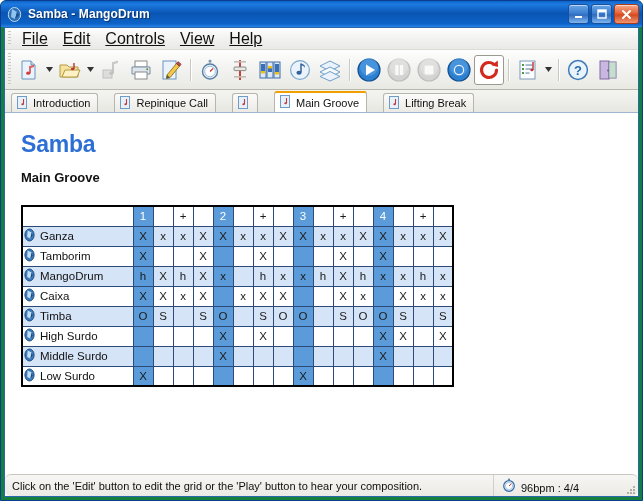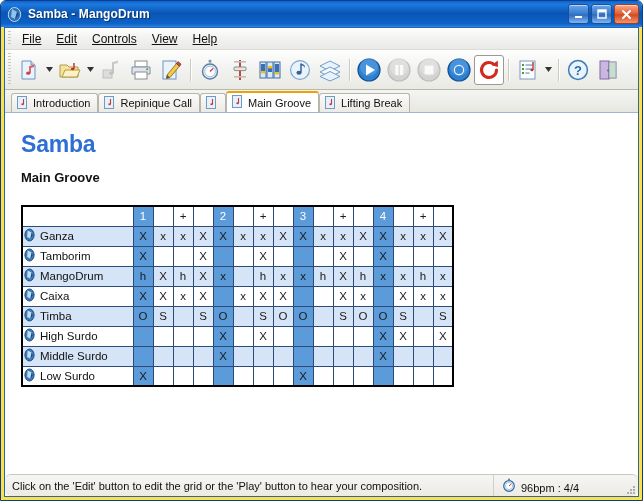--- a/index.html
+++ b/index.html
@@ -2,21 +2,21 @@
 <html><head>
 <meta charset="utf-8">
 <style>
   html,body{margin:0;padding:0;background:#fff;}
   body{width:643px;height:501px;overflow:hidden;font-family:"Liberation Sans",sans-serif;-webkit-font-smoothing:none;}
 
   
   .window{
     position:absolute;left:0;top:0;width:643px;height:501px;
     box-sizing:border-box;
-    background:#fde047;
+    background:#15803d;
     border:1px solid #0a3d8f;
     border-radius:6px 6px 0 0;
     display:flex;flex-direction:column;
   }
   
   .titlebar{
     height:26px;flex:0 0 26px;position:relative;
     background:linear-gradient(180deg,#0d63c8 0%,#1d7ae0 12%,#0a55b4 48%,#0d63c8 88%,#2a84e8 100%);
     border-radius:5px 5px 0 0;
     display:flex;align-items:center;
@@ -49,21 +49,21 @@
 
   
   .menubar{
     height:21px;flex:0 0 21px;display:flex;align-items:center;
     background:linear-gradient(180deg,#fdfdfd 0%,#f1f1f0 55%,#e9e9e6 100%);
     border-bottom:1px solid #dcdcd6;
     padding-left:10px;position:relative;
   }
   .grip{position:absolute;left:3px;top:3px;bottom:3px;width:3px;
     background:repeating-linear-gradient(180deg,#c9c9c2 0 1px,transparent 1px 3px);}
-  .menu-item{font-size:12px;color:#111;padding:2px 8px 2px 7px;cursor:default;}
+  .menu-item{font-size:16px;color:#111;padding:2px 8px 2px 7px;cursor:default;}
   .menu-item u{text-decoration:underline;}
 
   
   .toolbar{
     height:39px;flex:0 0 39px;display:flex;align-items:center;
     background:linear-gradient(180deg,#fefefe 0%,#f3f3f1 45%,#e9e9e4 100%);
     border-bottom:1px solid #b8b8ae;padding-left:9px;position:relative;
   }
   .tb-btn{width:30px;height:30px;display:flex;align-items:center;justify-content:center;
     border:1px solid transparent;border-radius:3px;box-sizing:border-box;}
@@ -77,21 +77,21 @@
   .tabstrip{
     flex:0 0 22px;display:flex;align-items:flex-end;height:22px;
     background:linear-gradient(180deg,#f4f4f1 0%,#e7e7e2 100%);
     border-bottom:1px solid #9fb6d2;padding-left:6px;
   }
   .tab{
     height:19px;display:flex;align-items:center;gap:4px;
     padding:0 7px 0 5px;font-size:11px;color:#111;
     background:linear-gradient(180deg,#fbfbfa 0%,#eceae4 100%);
     border:1px solid #b6b6ac;border-bottom:none;border-radius:3px 3px 0 0;
-    margin-right:0;box-sizing:border-box;white-space:nowrap;
+    margin-right:16px;box-sizing:border-box;white-space:nowrap;
   }
   .tab.active{
     height:21px;background:#fff;border-color:#b6b6ac;
     border-top:2px solid #f0a000;font-weight:normal;
     position:relative;z-index:2;
   }
 
   
   .page{flex:1 1 auto;background:#fff;overflow:hidden;position:relative;padding:12px 0 0 16px;}
   .h1{font-size:23px;font-weight:bold;color:#2d6fd4;letter-spacing:-0.2px;margin:6px 0 0 0;}

